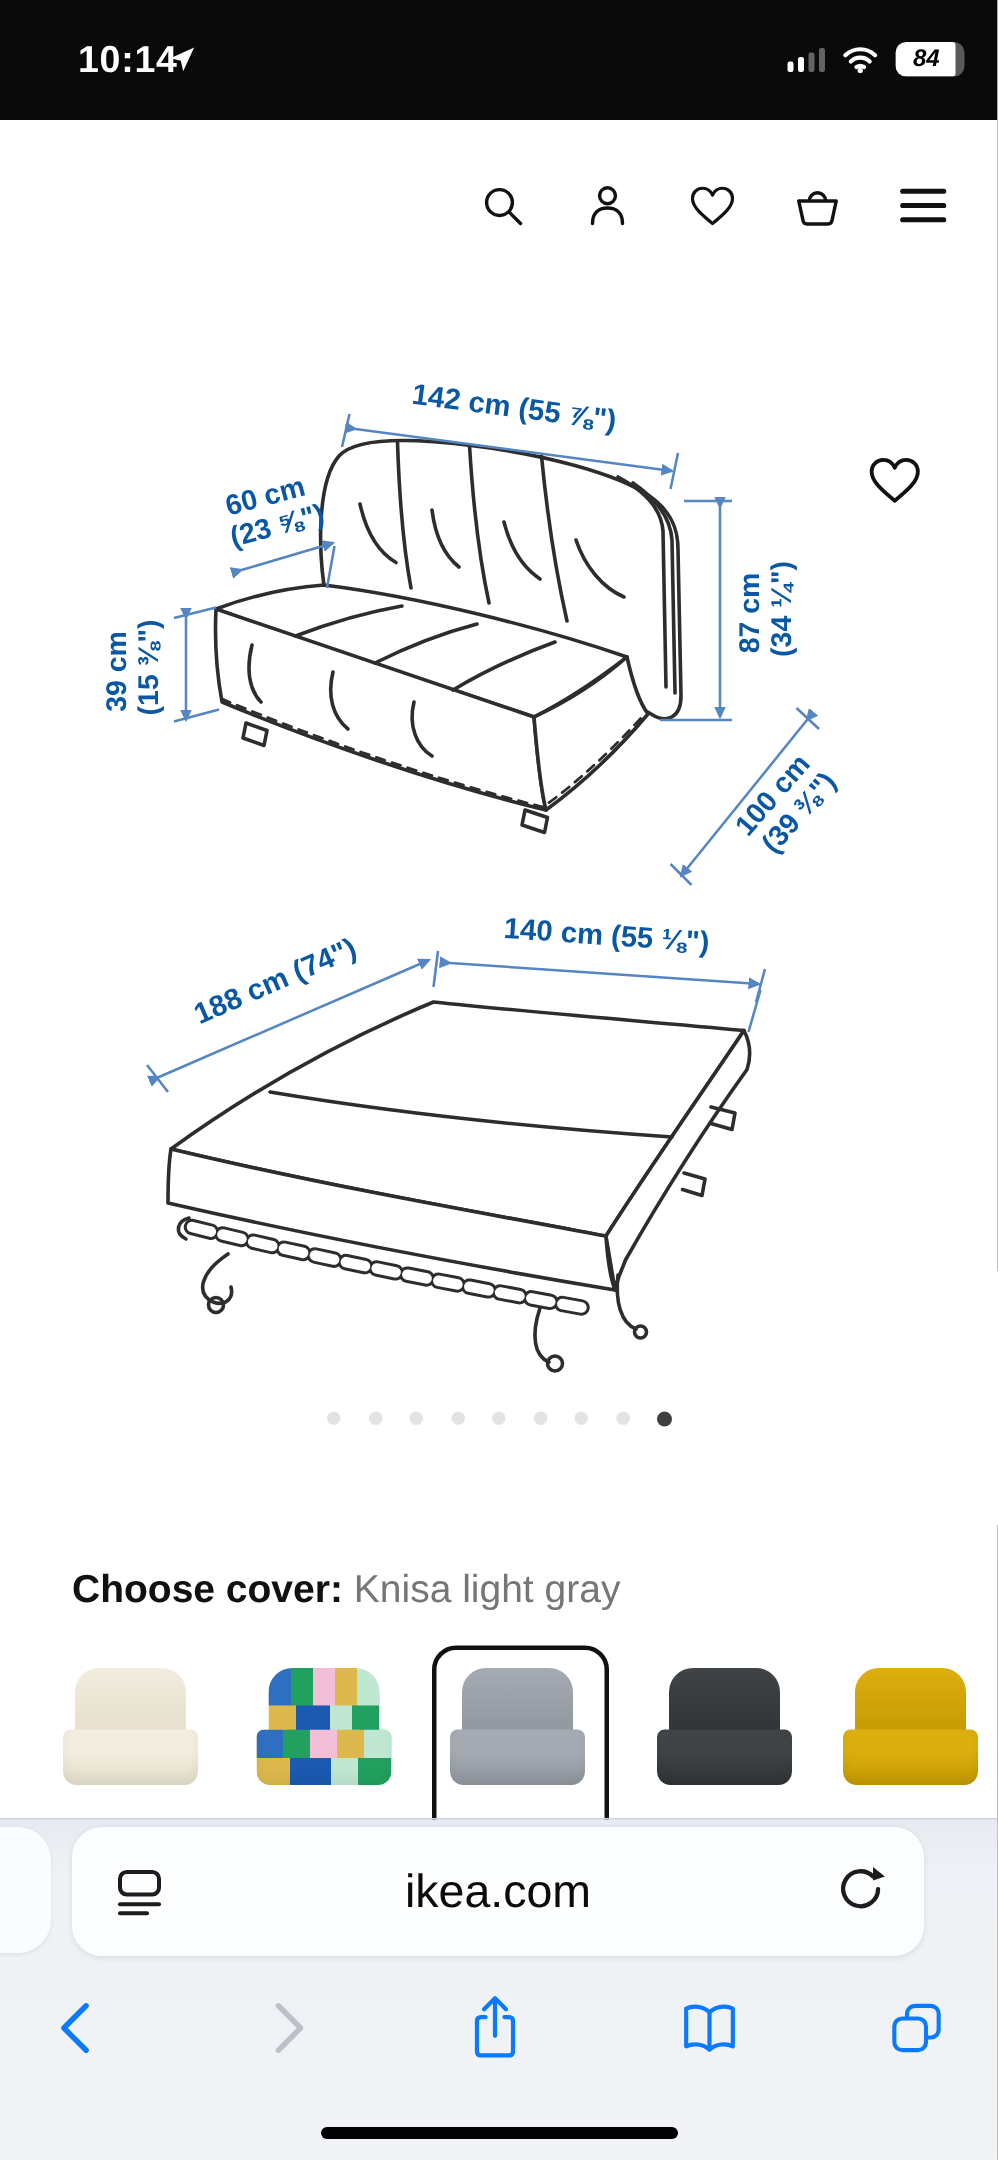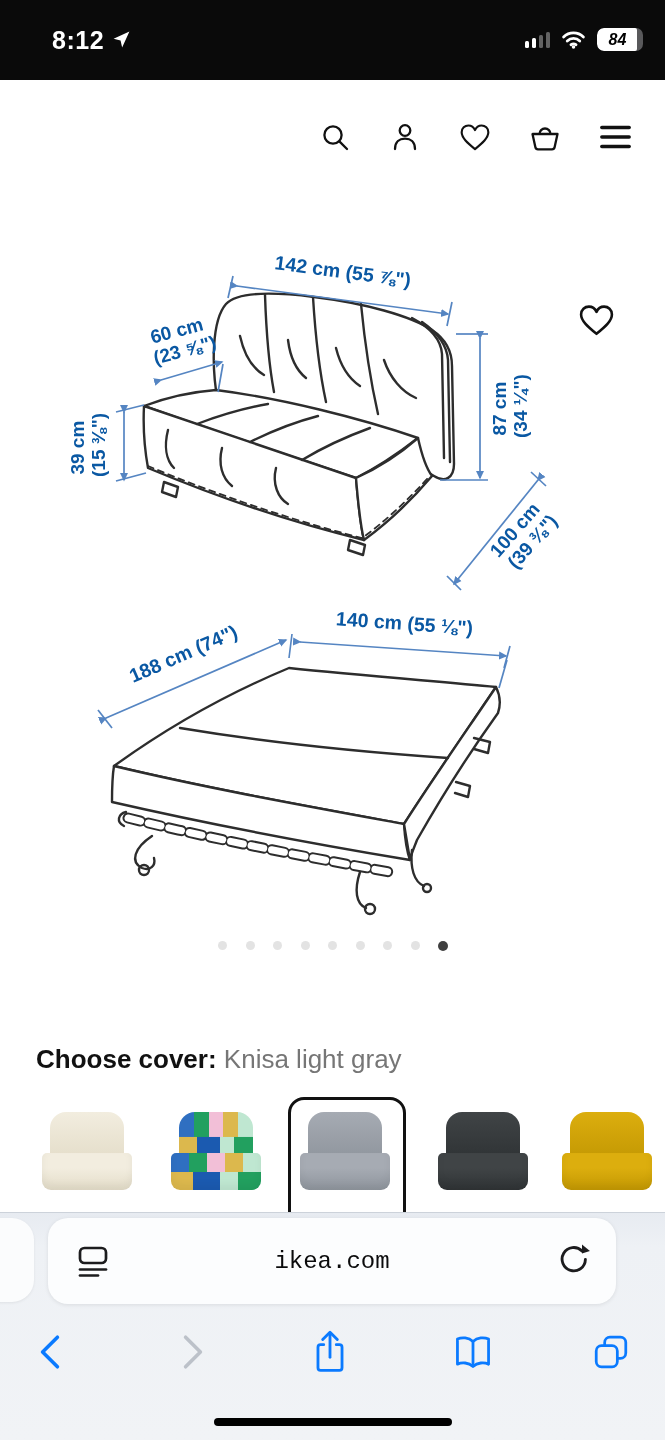--- a/index.html
+++ b/index.html
@@ -34,54 +34,54 @@
   .dimt{font-family:"Liberation Sans","DejaVu Sans",sans-serif;font-size:19px;font-weight:700;fill:var(--dim-blue);}
   .dimt2{font-size:19.5px;}
   .dln{stroke:var(--dim-line);stroke-width:1.7;fill:none;}
   .art{stroke:#2d2d2d;stroke-width:2.4;fill:none;stroke-linecap:round;stroke-linejoin:round;}
   .artf{fill:#fff;}
   .artd{stroke-dasharray:6 5;stroke-width:1.8;}
   .dots{position:absolute;left:0;top:731px;width:665px;display:flex;justify-content:center;gap:18.5px;}
   .dot{width:9px;height:9px;border-radius:50%;background:#e3e3e3;cursor:pointer;}
   .dot.active{background:#3f3f3f;width:10px;height:10px;margin:-0.5px;}
   
-  .choose{position:absolute;left:36px;top:1044px;font-size:26px;color:#111;}
+  .choose{position:absolute;left:48px;top:1044px;font-size:26px;color:#111;}
   .choose .b{font-weight:700;}
   .choose .v{color:#767676;}
   
   .thumbs{position:absolute;left:0;top:1095px;width:665px;height:117px;}
   .thumb{position:absolute;top:14px;width:110px;height:92px;cursor:pointer;}
   .sel-frame{position:absolute;left:288px;top:2px;width:112px;height:132px;border:3.5px solid #111;border-radius:16px;}
   .mini{position:relative;width:96px;height:86px;margin:0 auto;}
   .mini-back{position:absolute;top:3px;left:11px;right:11px;height:48px;border-radius:16px 16px 3px 3px;
              background:linear-gradient(180deg,var(--c1),var(--c2));}
   .mini-seat{position:absolute;bottom:5px;left:3px;right:3px;height:37px;border-radius:5px 5px 9px 9px;
              background:linear-gradient(180deg,var(--c1) 40%,var(--c2));box-shadow:inset 0 -5px 8px rgba(0,0,0,.05);}
   
   .chrome{position:absolute;left:0;top:1212px;width:665px;height:228px;
           background:linear-gradient(180deg,#e7ebf1 0,#eef1f5 34px,#f1f3f6 100%);border-top:1px solid #ccd2da;}
   .peek-pill{position:absolute;left:-26px;top:5px;width:60px;height:84px;background:#fbfcfd;border-radius:22px;
              box-shadow:0 1px 3px rgba(0,0,0,.07);}
   .url-pill{position:absolute;left:48px;top:5px;width:568px;height:86px;background:#fcfdfe;border-radius:20px;
             box-shadow:0 1px 4px rgba(0,0,0,.09);cursor:pointer;}
   .url-text{position:absolute;inset:0;display:flex;align-items:center;justify-content:center;
-            font-size:24px;color:#0b0b0c;font-family:Liberation Mono, monospace;}
+            font-size:31px;color:#0b0b0c;}
   .pill-ic-left{position:absolute;left:27px;top:25px;}
   .pill-ic-right{position:absolute;right:25px;top:25px;}
   .toolbar{position:absolute;left:0;top:108px;width:665px;height:70px;}
   .tb{position:absolute;top:0;width:56px;height:62px;display:flex;align-items:center;justify-content:center;cursor:pointer;}
   .home-indicator{position:absolute;left:214px;top:205px;width:238px;height:8px;border-radius:5px;background:#000;cursor:pointer;}
 </style>
 </head>
 <body>
 
 <div class="screen">
 
   <div class="statusbar">
-    <div class="sb-time">8:12</div>
+    <div class="sb-time">10:14</div>
     <div class="sb-loc">
       <svg width="19" height="19" viewBox="0 0 18 18">
           <path d="M1.5,8.4 L16.5,1.5 L9.6,16.5 L8.1,9.9 Z" fill="#fff"></path>
         </svg>
     </div>
     <div class="sb-right">
       <div class="sig">
         <span class="s1"></span>
           <span class="s2"></span>
           <span class="s3"></span>

